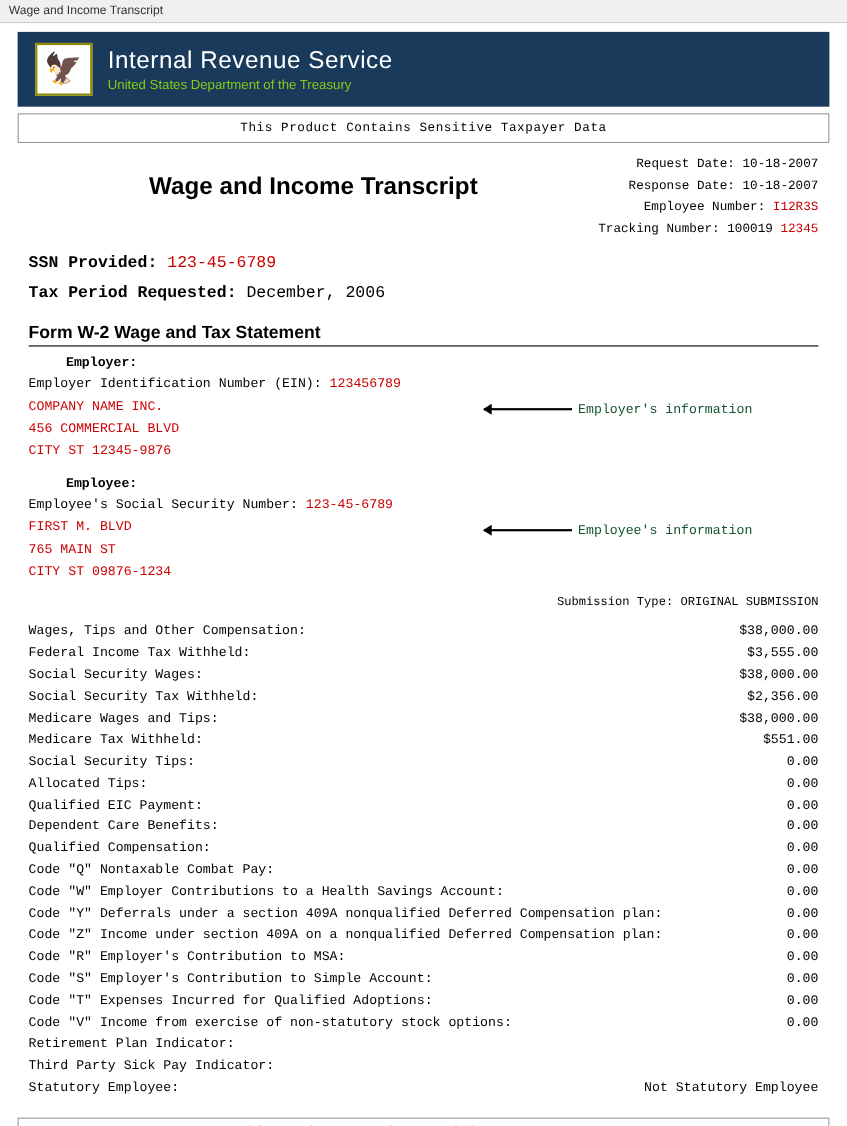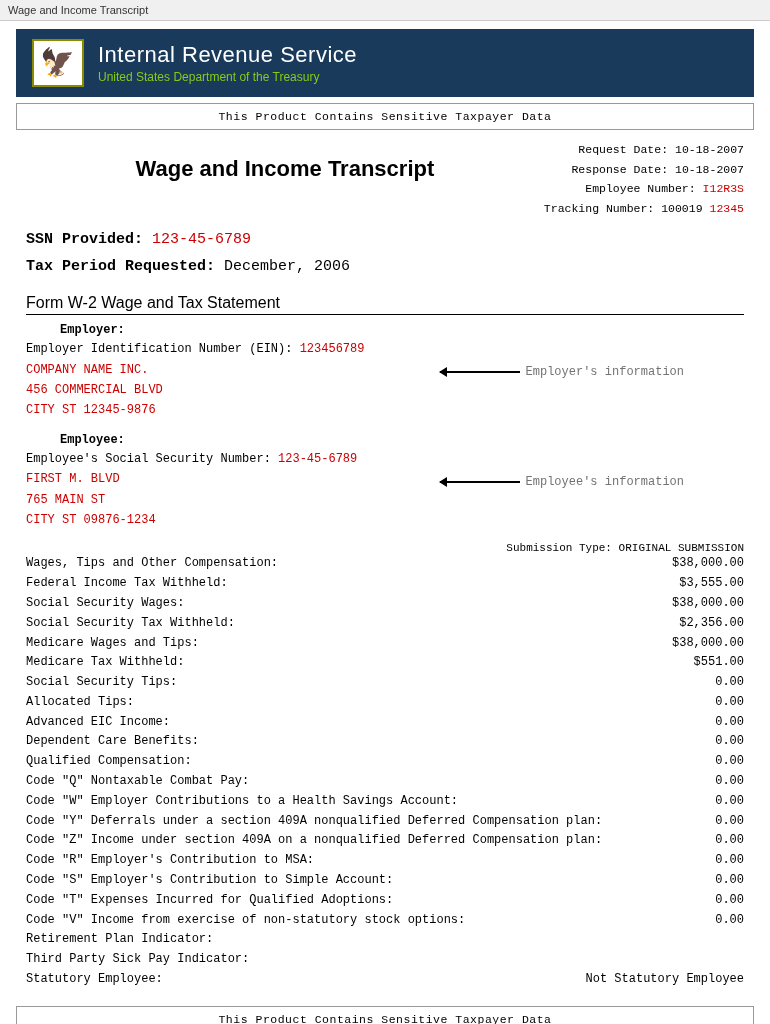--- a/index.html
+++ b/index.html
@@ -85,21 +85,21 @@
     .ssn-section {
       margin-top: 8px;
       font-size: 15px;
       line-height: 1.8;
     }
     .ssn-section .label { font-weight: bold; }
     .ssn-section .red { color: #cc0000; }
     .section-title {
       font-family: Arial, sans-serif;
       font-size: 16px;
-      font-weight: normal;
+      font-weight: bold;
       margin: 14px 0 8px 0;
       border-bottom: 1px solid #000;
       padding-bottom: 2px;
     }
     .employer-block, .employee-block {
       position: relative;
       margin-bottom: 12px;
     }
     .sub-label {
       font-weight: bold;
@@ -113,21 +113,21 @@
     }
     .red { color: #cc0000; }
     .arrow-annotation {
       position: absolute;
       right: 60px;
       top: 50%;
       transform: translateY(-50%);
       display: flex;
       align-items: center;
       font-size: 12px;
-      color: #737373;
+      color: #14532d;
     }
     .arrow-line {
       display: inline-block;
       width: 80px;
       height: 2px;
       background: #000;
       position: relative;
       margin-right: 6px;
     }
     .arrow-line::before {
@@ -143,21 +143,21 @@
       width: 100%;
       margin-top: 10px;
       font-size: 12px;
     }
     .data-table .header-row {
       text-align: right;
       font-size: 11px;
       font-weight: normal;
       padding-right: 0;
       color: #000;
-      margin-bottom: 0;
+      margin-bottom: 10px;
     }
     .data-row {
       display: flex;
       justify-content: space-between;
       line-height: 1.65;
       align-items: center;
     }
     .data-row .label-col {
       flex: 1;
     }
@@ -292,21 +292,21 @@
         </div>
         <div class="data-row">
           <span class="label-col">Social Security Tips:</span>
           <span class="value-col">0.00</span>
         </div>
         <div class="data-row">
           <span class="label-col">Allocated Tips:</span>
           <span class="value-col">0.00</span>
         </div>
         <div class="data-row">
-          <span class="label-col">Advanced EIC Income:</span>
+          <span class="label-col">Qualified EIC Payment:</span>
           <span class="value-col">0.00</span>
         </div>
         <div class="data-row">
           <span class="label-col">Dependent Care Benefits:</span>
           <span class="value-col">0.00</span>
         </div>
         <div class="data-row">
           <span class="label-col">Qualified Compensation:</span>
           <span class="value-col">0.00</span>
         </div>

